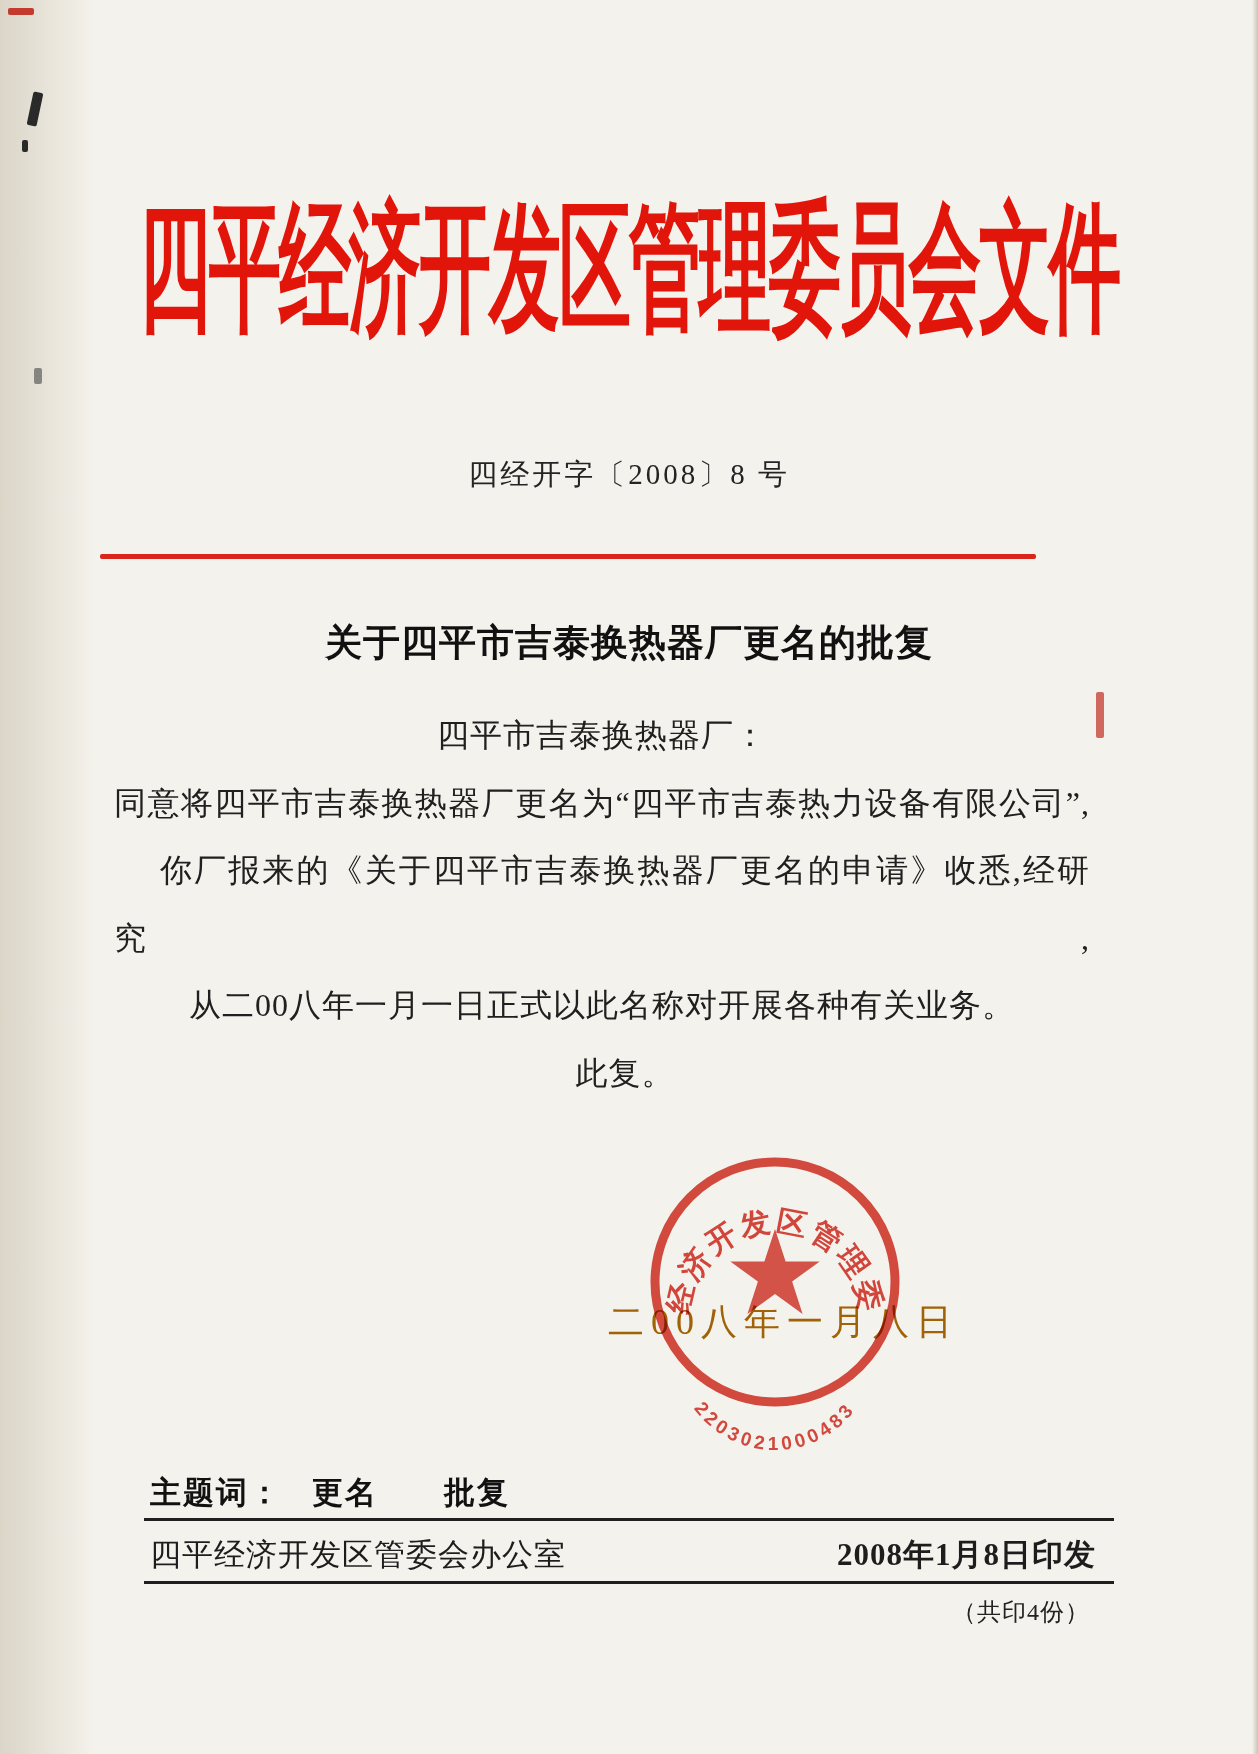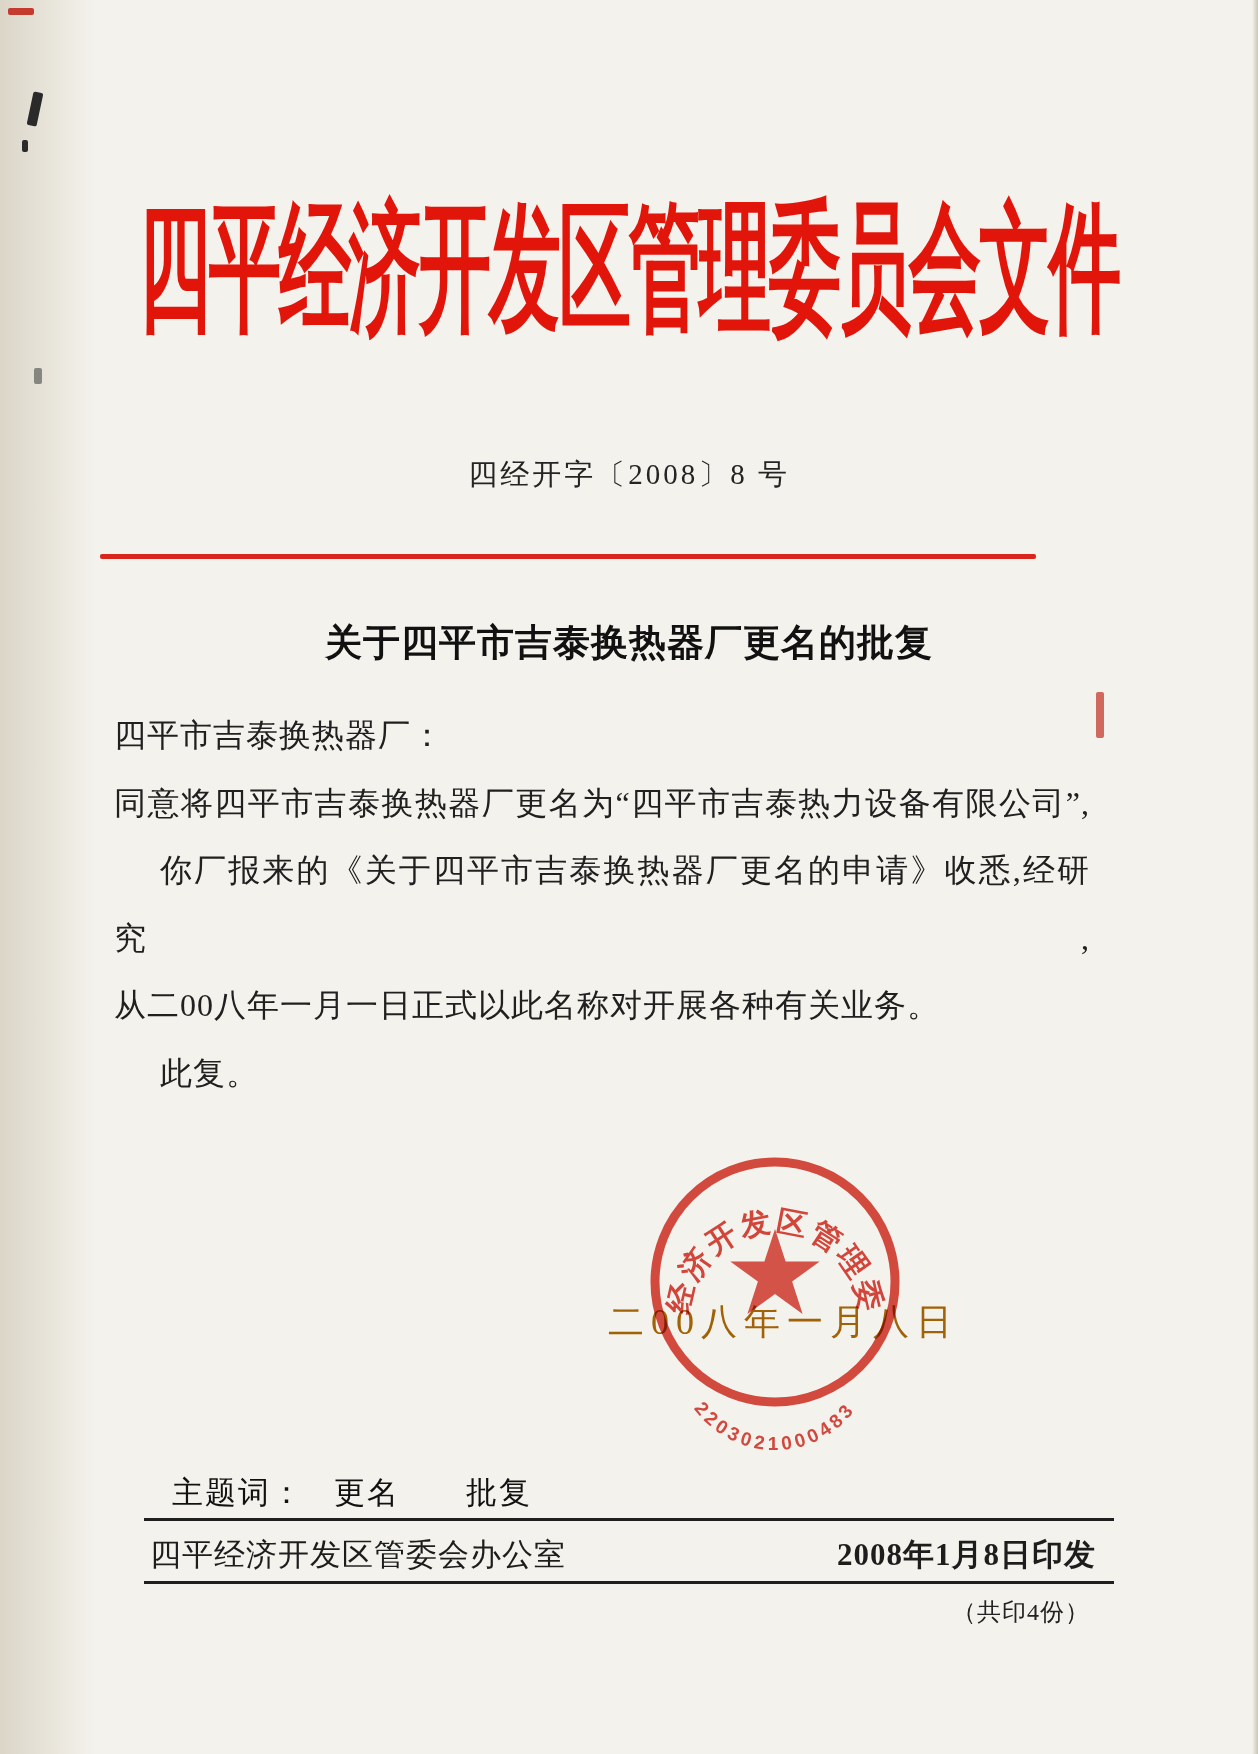--- a/index.html
+++ b/index.html
@@ -44,36 +44,36 @@
     position:absolute;left:0;top:618px;width:100%;
     text-align:center;font-size:37px;font-weight:bold;letter-spacing:1px;
     color:#111;
     font-family:"Liberation Sans","DejaVu Sans",sans-serif;
   }
   .body-text{
     position:absolute;left:114px;top:702px;width:976px;
     font-size:32px;line-height:67.5px;color:#202020;
     letter-spacing:1px;
   }
-  .body-line{min-height:67.5px;}
+  .body-line{min-height:67.5px;text-align:center;}
   .body-line.indent{text-indent:46px;}
   .body-line.stretch{text-align:justify;text-align-last:justify;}
   .date-line{
     position:absolute;left:608px;top:1298px;
     font-size:36px;letter-spacing:7px;color:#a16207;white-space:nowrap;
   }
   .seal{
     position:absolute;left:603px;top:1110px;width:344px;height:344px;
     mix-blend-mode:multiply;opacity:0.93;
   }
   .footer-subject{
     position:absolute;left:150px;top:1472px;
-    font-size:31px;font-weight:normal;color:#111;
+    font-size:31px;font-weight:bold;color:#111;
     font-family:"Liberation Sans","DejaVu Sans",sans-serif;
-    letter-spacing:2px;white-space:nowrap;margin-left:22px;
+    letter-spacing:2px;white-space:nowrap;
   }
   .footer-subject .terms{margin-left:30px;}
   .footer-rule{
     position:absolute;left:144px;width:970px;height:3px;background:#1f1f1f;
   }
   .rule-1{top:1518px;}
   .rule-2{top:1581px;}
   .footer-office-row{
     position:absolute;left:150px;top:1534px;width:964px;
     font-size:31px;color:#1d1d1d;letter-spacing:1px;

